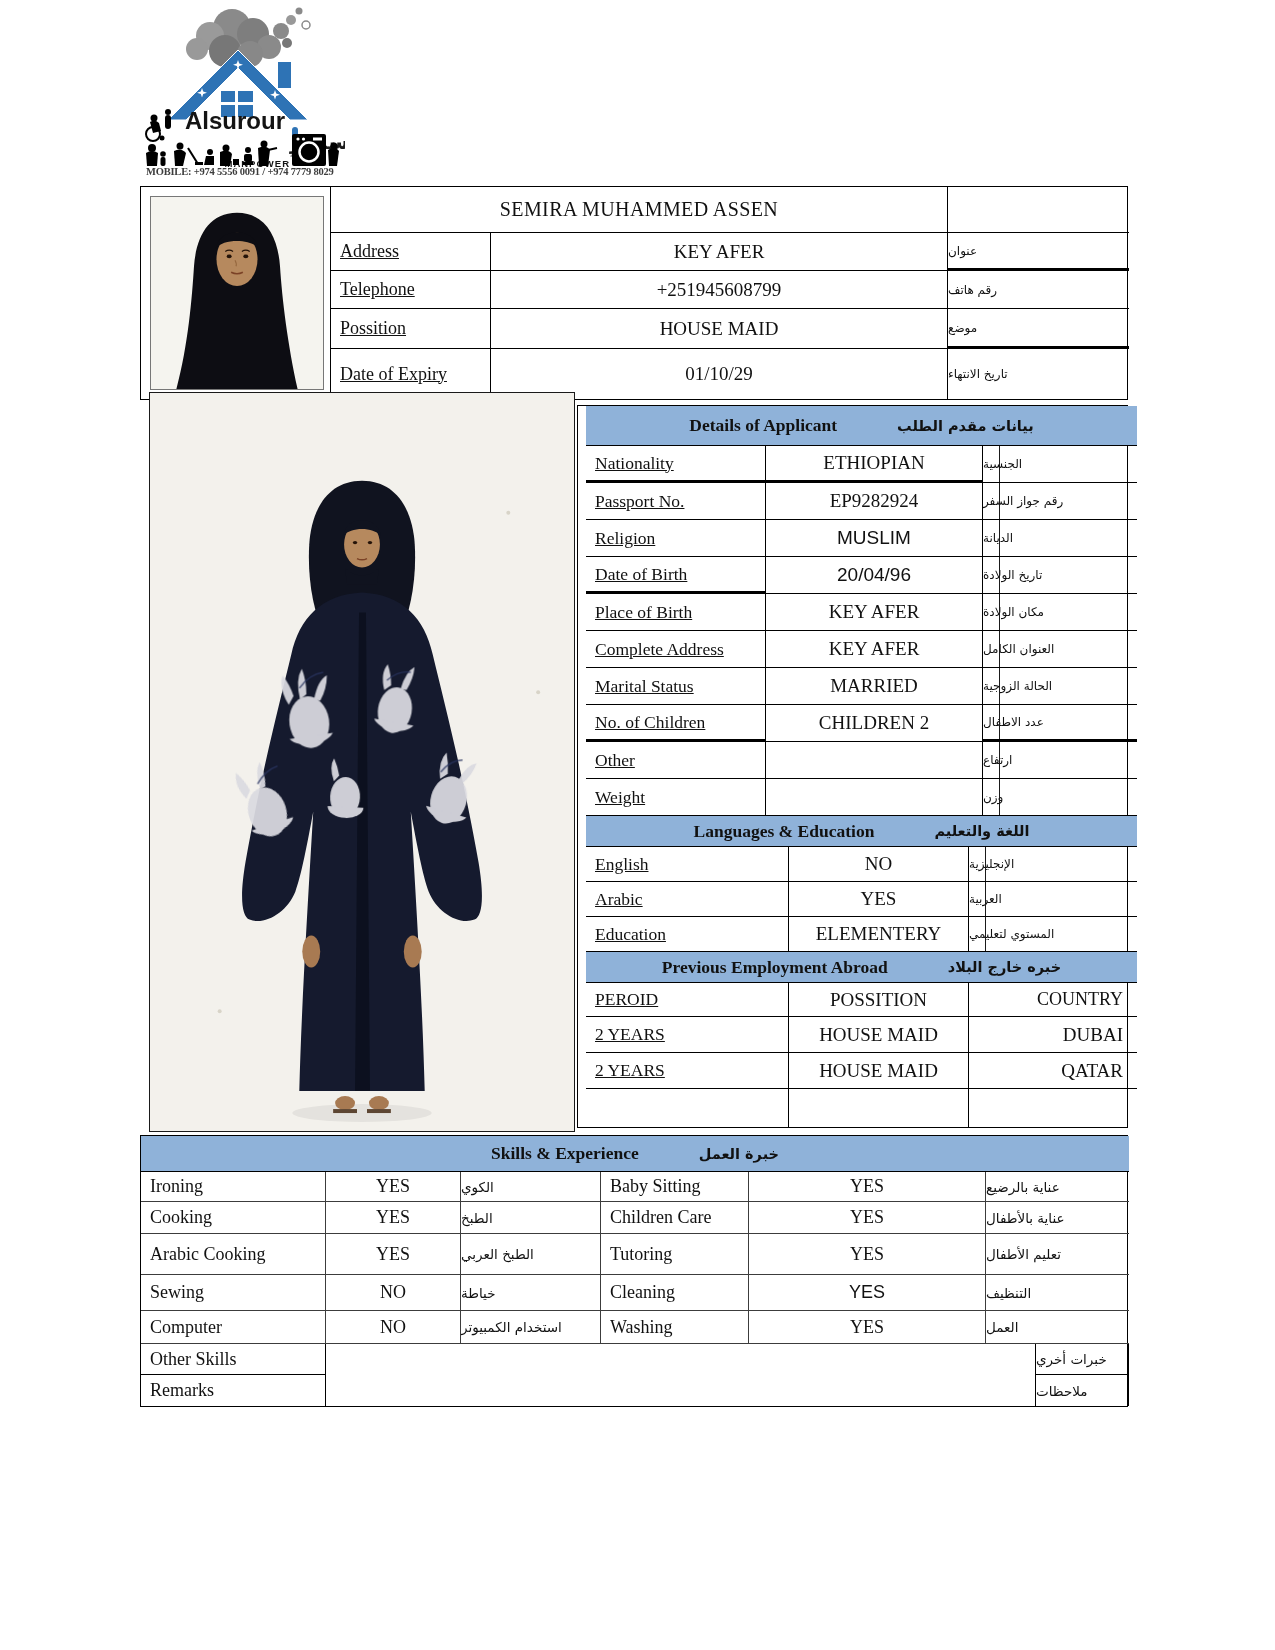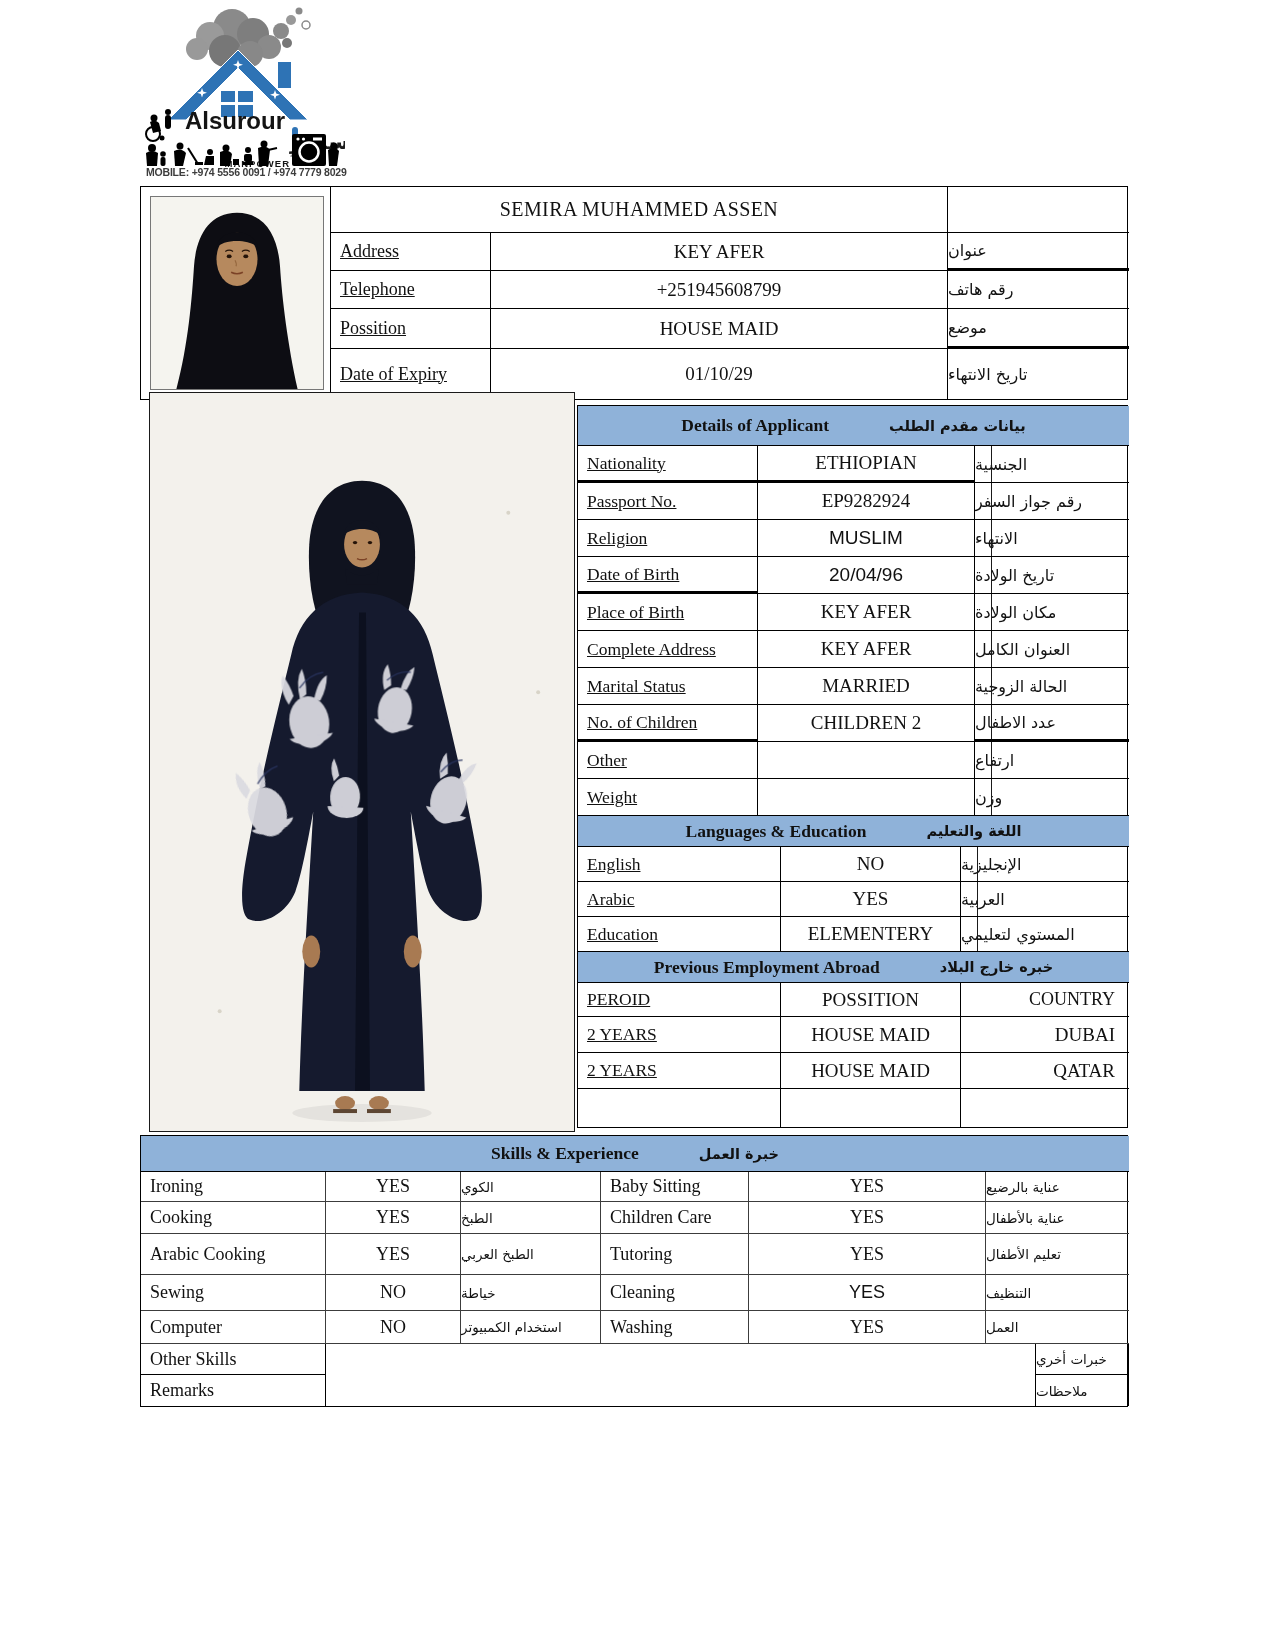--- a/index.html
+++ b/index.html
@@ -10,49 +10,49 @@
     background: #ffffff;
     font-family: "Liberation Serif","DejaVu Serif",serif;
     color: #111;
     overflow: hidden;
   }
   
   .logo-box { position:absolute; left:140px; top:2px; width:205px; height:166px; }
   .logo-box svg { width:100%; height:100%; display:block; }
   .mobile-line {
     position:absolute; left:146px; top:166px; width:230px;
-    font-family:Liberation Sans, sans-serif;
+    font-family:Liberation Serif, serif;
     font-size:10.5px; font-weight:bold; letter-spacing:-0.2px; color:#3d3d3d;
     white-space:nowrap;
   }
   
   .cell { display:flex; align-items:center; border-right:1px solid #000; border-bottom:1px solid #000; overflow:hidden; }
   .c-label { justify-content:flex-start; padding-left:9px; font-size:18px;text-decoration:underline; }
   .c-value { justify-content:center; text-align:center; font-size:19px; }
   .c-ar    { justify-content:flex-end; padding-right:8px; border-right:none;
-             font-family:"DejaVu Sans",sans-serif; font-size:16px; direction:rtl; }
+             font-family:"DejaVu Sans",sans-serif; font-size:12px; direction:rtl; }
   .sans { font-family:"Liberation Sans","DejaVu Sans",sans-serif; font-size:19px; }
   .thick { border-bottom-width:3px; }
   .sliver { position:relative; }
   .sliver::after { content:''; position:absolute; left:16px; top:0; bottom:0; width:1px; background:#1a1a1a; }
   
   .top-table {
     position:absolute; left:140px; top:186px; width:988px;
     display:grid; grid-template-columns:190px 160px 457px 181px;
     grid-template-rows:46px 38px 38px 40px 50px;
     border:1.5px solid #000; background:#fff;
   }
   .photo-cell { grid-column:1; grid-row:1/6; border-right:1px solid #000; border-bottom:none; padding:9px 6px 9px 9px; }
   .photo-cell svg { width:100%; height:100%; display:block; border:0.5px solid #777; }
   .name-cell { grid-column:2/4; grid-row:1; display:flex; align-items:center; justify-content:center;
                border-right:1px solid #000; border-bottom:1px solid #000; font-size:20px; letter-spacing:.4px; }
   .corner-cell { grid-column:4; grid-row:1; border-bottom:1px solid #000; }
   .top-table > .cell:nth-last-child(-n+3) { border-bottom:none; }
   
-  .details-wrap { position:absolute; left:577px; top:405px; width:551px; border:1.5px solid #000; background:#fff; }
+  .details-wrap { position:absolute; left:577px; top:405px; width:551px; border:1.5px solid #000; background:#fff;padding-left:8px; }
   .sec-header {
     display:flex; align-items:center; justify-content:center; gap:60px;
     background:var(--blue,#8fb2d9); border-bottom:1px solid #000;
     font-weight:bold; font-size:17.5px;
   }
   .sec-header .ar { font-family:"DejaVu Sans",sans-serif; font-size:14.5px; direction:rtl; }
   .dgrid { display:grid; width:100%; }
   .details-main { grid-template-columns:180px 217px 154px; grid-template-rows:40px repeat(10,37px); }
   .lang-grid    { grid-template-columns:203px 180px 168px; grid-template-rows:31px repeat(3,35px); }
   .emp-grid     { grid-template-columns:203px 180px 168px; grid-template-rows:31px 34px 36px 36px 38px; }
@@ -289,21 +289,21 @@
         <div class="cell c-label thick">Nationality</div>
         <div class="cell c-value thick">ETHIOPIAN</div>
         <div class="cell c-ar sliver">الجنسية</div>
 
         <div class="cell c-label">Passport No.</div>
         <div class="cell c-value">EP9282924</div>
         <div class="cell c-ar sliver">رقم جواز السفر</div>
 
         <div class="cell c-label">Religion</div>
         <div class="cell c-value sans">MUSLIM</div>
-        <div class="cell c-ar sliver">الانتهاء</div>
+        <div class="cell c-ar sliver">الديانة</div>
 
         <div class="cell c-label thick">Date of Birth</div>
         <div class="cell c-value sans">20/04/96</div>
         <div class="cell c-ar sliver">تاريخ الولادة</div>
 
         <div class="cell c-label">Place of Birth</div>
         <div class="cell c-value">KEY AFER</div>
         <div class="cell c-ar sliver">مكان الولادة</div>
 
         <div class="cell c-label">Complete Address</div>

